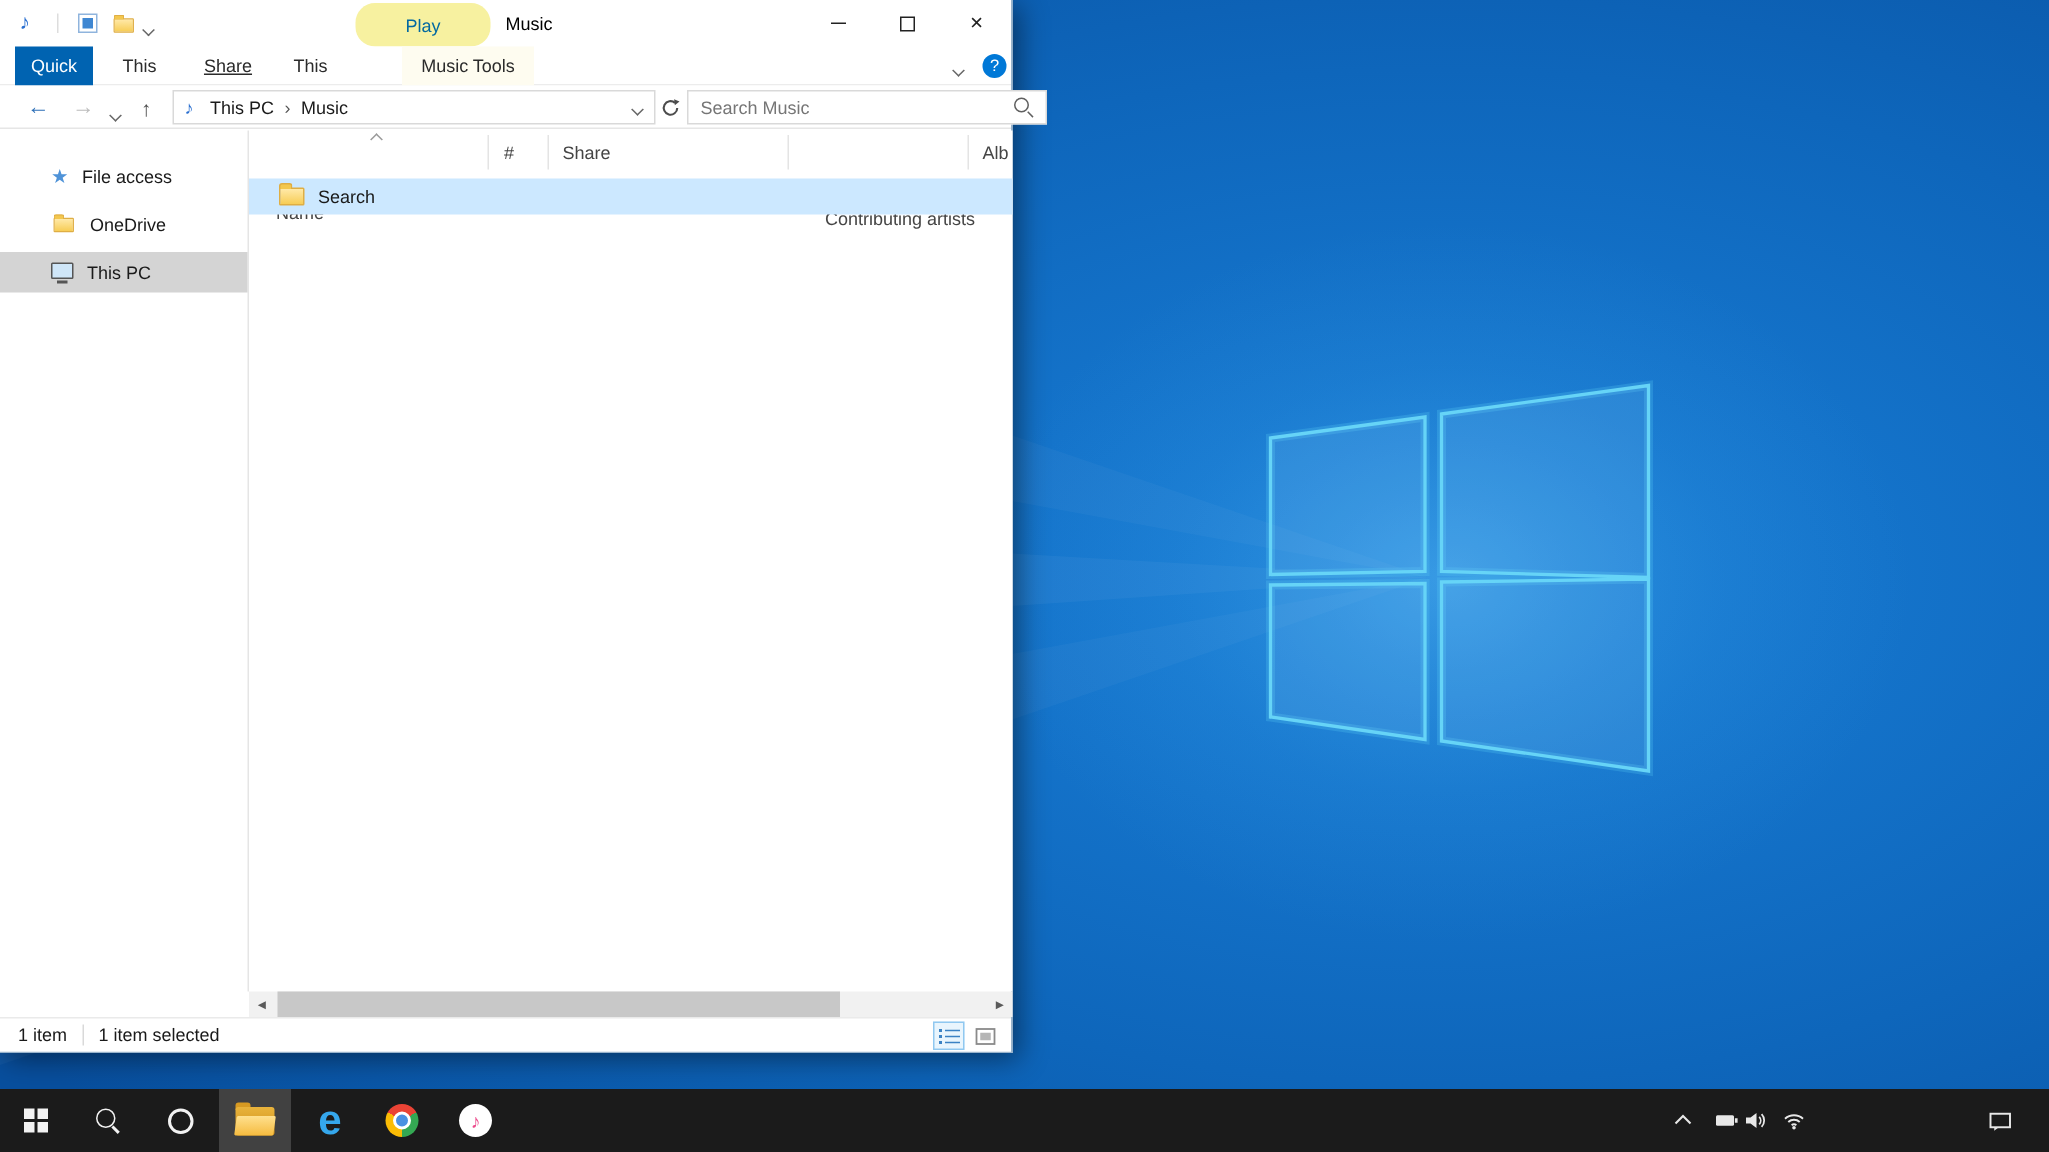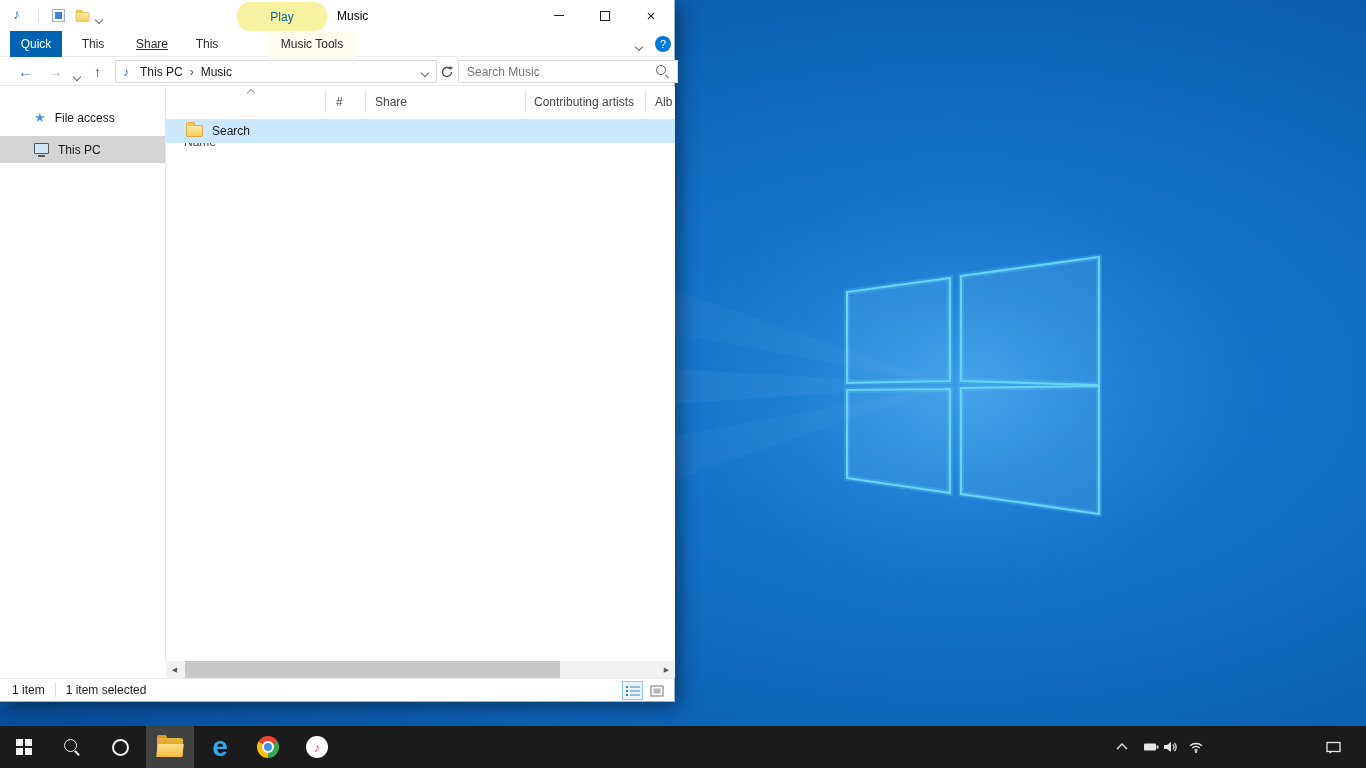--- a/index.html
+++ b/index.html
@@ -47,21 +47,21 @@
   .nav-fwd  { left:48px; color:#bcbcbc; }
   .nav-chev { left:74px; top:12px; position:absolute; }
   .nav-up   { left:94px; color:#4c4c4c; font-size:14px; }
   .addr { position:absolute; left:115px; top:3px; width:322px; height:23px; border:1px solid #d9d9d9; background:#fff;
           display:flex; align-items:center; }
   .addr-note { margin:0 7px 0 7px; color:#2a6fd0; font-size:12px; }
   .crumb { padding:0 4px; color:#1a1a1a; }
   .crumb-sep { color:#555; padding:0 3px; }
   .addr-chev { margin-left:auto; margin-right:8px; }
   .refresh { position:absolute; left:440px; top:8px; }
-  .searchbox { position:absolute; left:458px; top:3px; width:220px; height:23px; border:1px solid #d9d9d9; background:#fff;
+  .searchbox { position:absolute; left:458px; top:3px; width:240px; height:23px; border:1px solid #d9d9d9; background:#fff;
                display:flex; align-items:center; }
   .searchbox input { border:none; outline:none; flex:1; padding:0 8px; font:inherit; font-size:12px; color:#333; background:transparent; }
   .searchbox input::placeholder { color:#767676; }
   .mag { position:relative; width:13px; height:13px; margin-right:8px; flex:none; }
   .mag::before { content:''; position:absolute; left:0; top:0; width:8px; height:8px; border:1.4px solid #5f5f5f; border-radius:50%; }
   .mag::after  { content:''; position:absolute; left:8.5px; top:8.5px; width:5px; height:1.4px; background:#5f5f5f;
                  transform:rotate(45deg); transform-origin:left center; }
 
   .sidebar { position:absolute; left:0; top:87px; width:166px; height:574px; background:#fff;
              border-right:1px solid #e5e5e5; padding-top:17px; }
@@ -75,21 +75,21 @@
   .folder { position:relative; display:inline-block; width:17px; height:12px;
             background:linear-gradient(180deg,#ffe9a8,#f7cd56); border:1px solid #dfae44; border-radius:1px; flex:none; }
   .folder::before { content:''; position:absolute; left:-1px; top:-4px; width:7px; height:3px;
                     background:#f3c74e; border:1px solid #dfae44; border-bottom:none; border-radius:2px 2px 0 0; }
   .folder.small { transform:scale(.8); }
 
   .pane { position:absolute; left:166px; top:87px; width:509px; height:574px; background:#fff; }
   .cols { position:relative; height:29px; }
   .col-label { position:absolute; top:0; height:29px; display:flex; align-items:center; color:#454545; }
   .col-name   { left:18px;margin-top:40px; }  .col-number { left:170px; } .col-title { left:209px; }
-  .col-artists{ left:368px; } .col-album  { left:489px;text-align:center; }
+  .col-artists{ left:384px;margin-top:44px; } .col-album  { left:489px;text-align:center; }
   .col-sep { position:absolute; top:3px; width:1px; height:23px; background:#e4e4e4; }
   .sort-caret { position:absolute; left:82px; top:3px; width:6px; height:6px;
                 border-left:1.4px solid #9a9a9a; border-top:1.4px solid #9a9a9a; transform:rotate(45deg); }
   .file-row { position:absolute; left:0; top:32px; width:509px; height:24px; background:#cce8ff;
               display:flex; align-items:center; padding-left:20px; gap:9px; }
 
   .hscroll { position:absolute; left:166px; top:661px; width:509px; height:17px; background:#f1f1f1; }
   .hs-arrow { position:absolute; top:0; width:17px; height:17px; display:flex; align-items:center; justify-content:center;
               color:#5a5a5a; font-size:7px; }
   .hs-left { left:0; } .hs-right { right:0; }
@@ -222,20 +222,24 @@
         <input type="text" placeholder="Search Music" style="">
         <span class="mag"></span>
       </div>
     </div>
 
     <div class="sidebar">
       <div class="side-item">
         <span class="side-star">★</span>
         <span>File access</span>
       </div>
+      <div class="side-item">
+        <span class="folder small"></span>
+        <span>OneDrive</span>
+      </div>
       <div class="side-item selected">
         <span class="monitor"></span>
         <span>This PC</span>
       </div>
     </div>
 
     <div class="pane">
       <div class="cols">
         <span class="sort-caret"></span>
         <span class="col-label col-name">Name</span>

